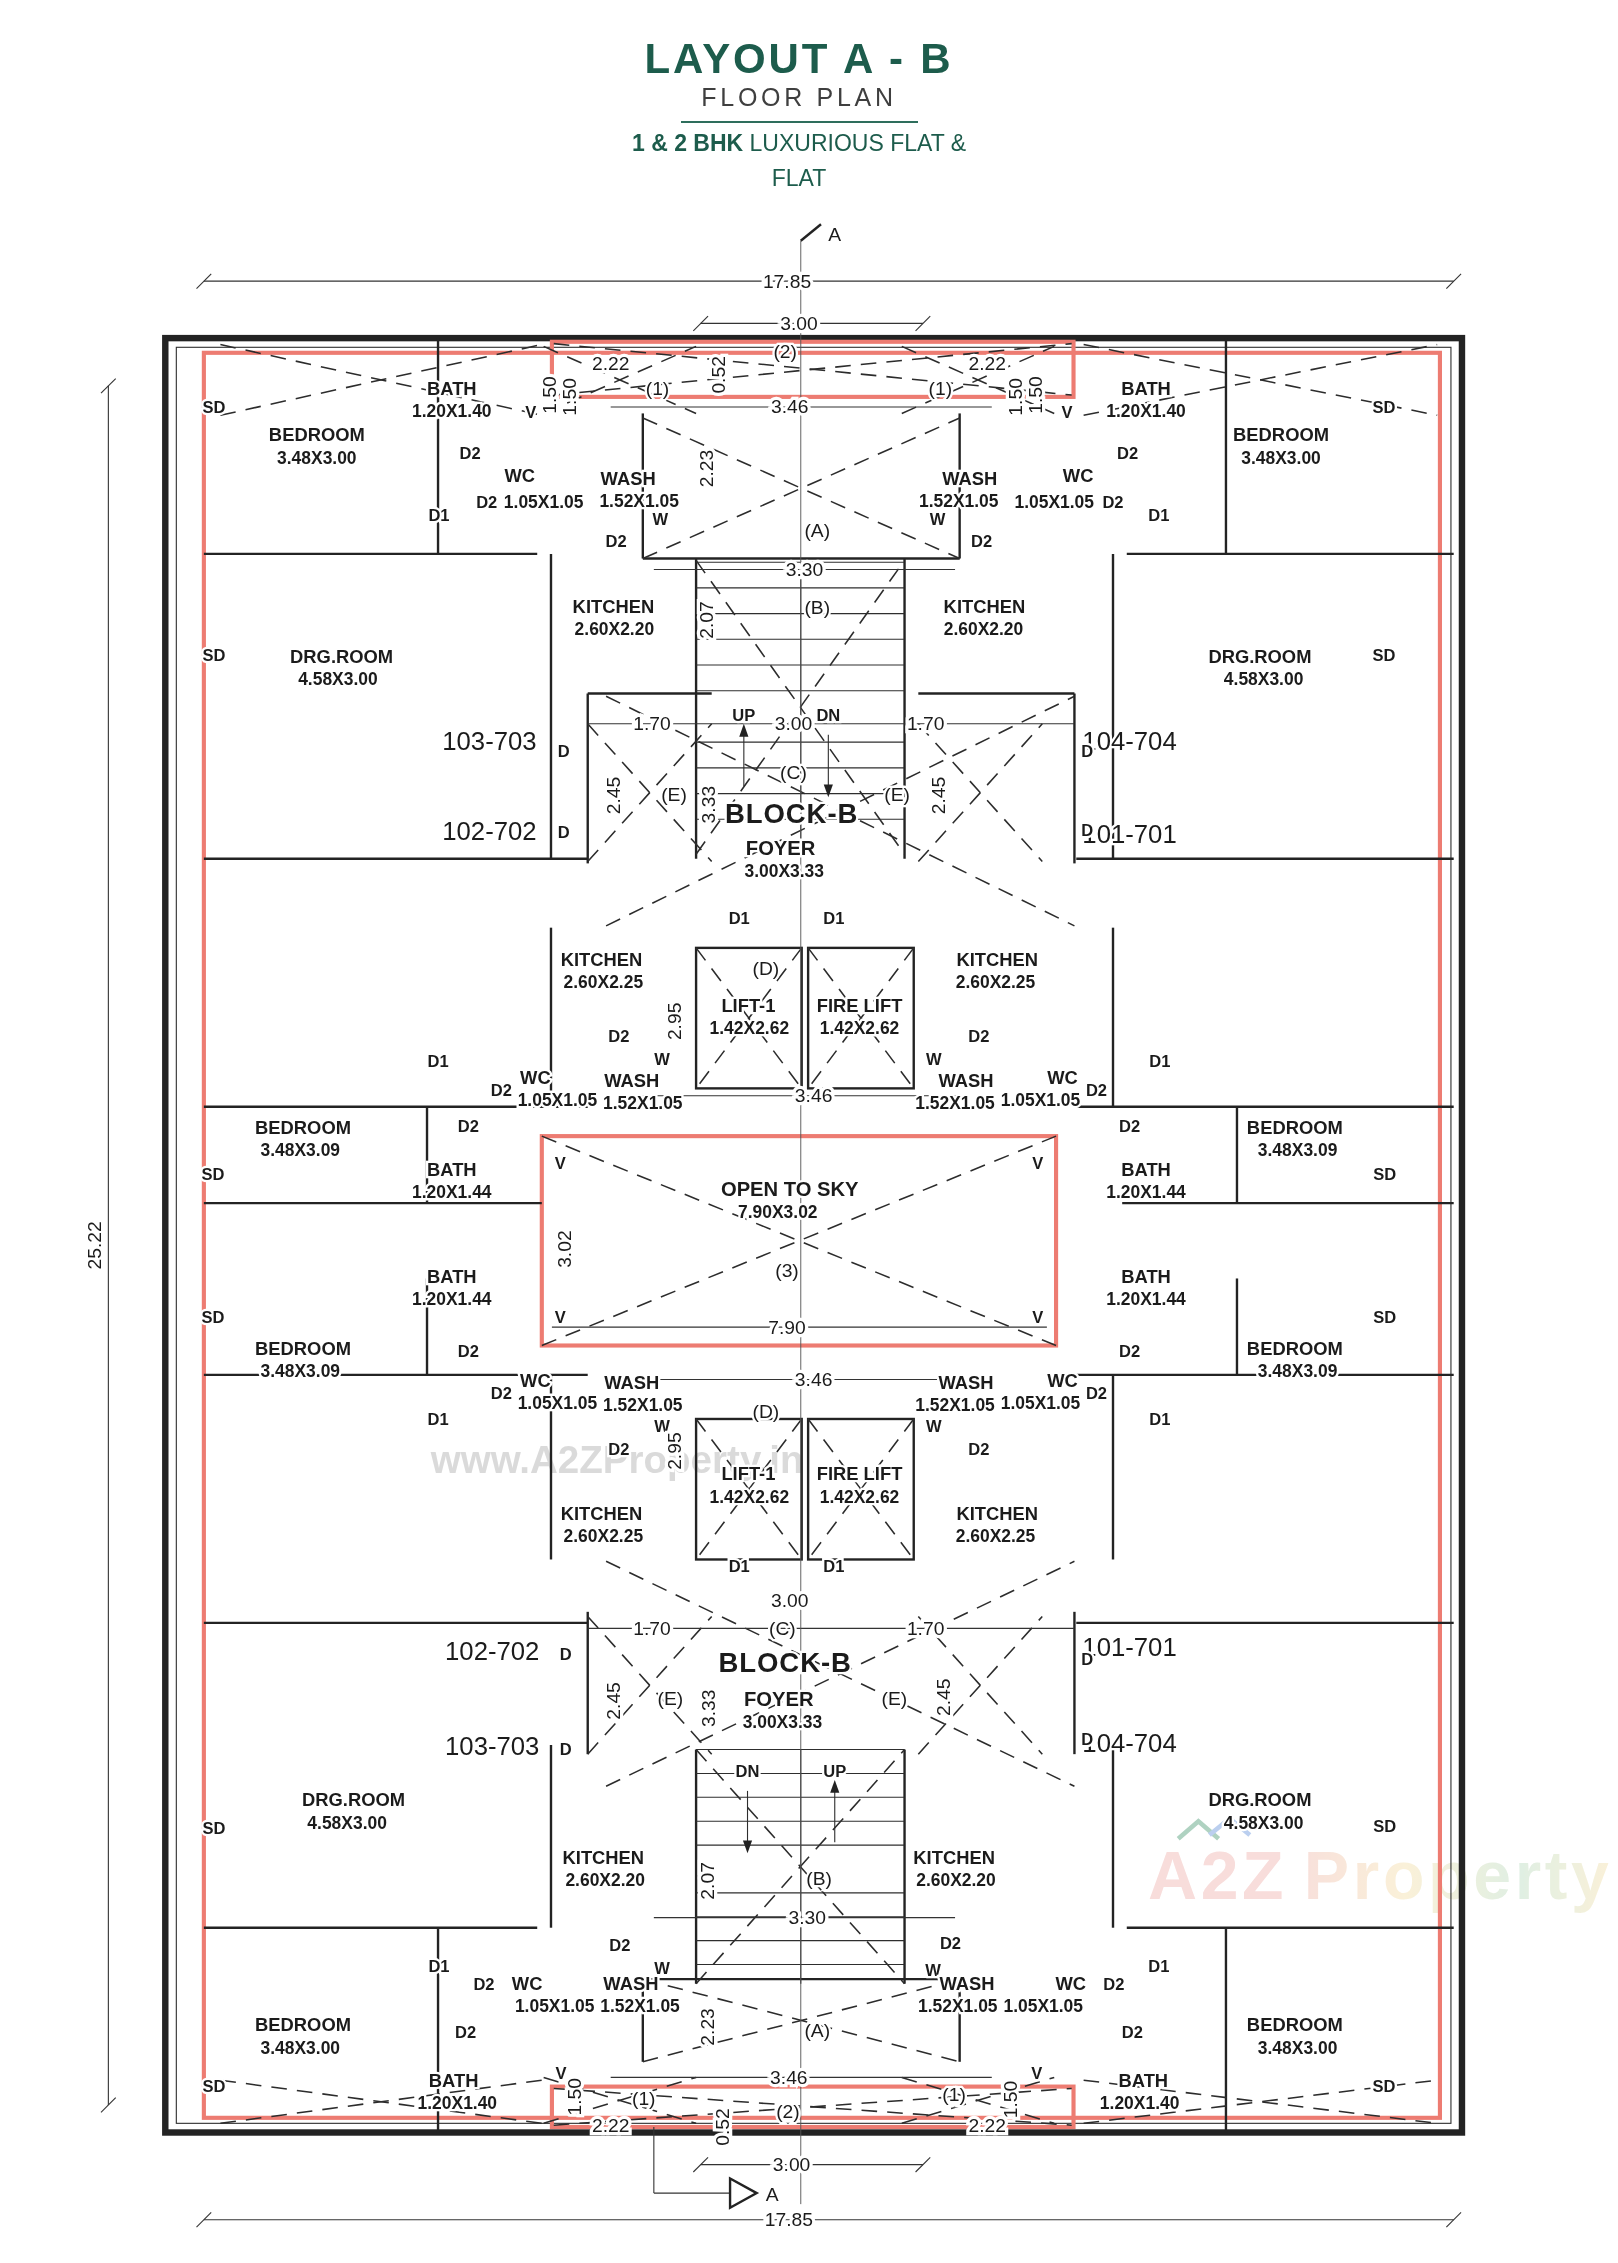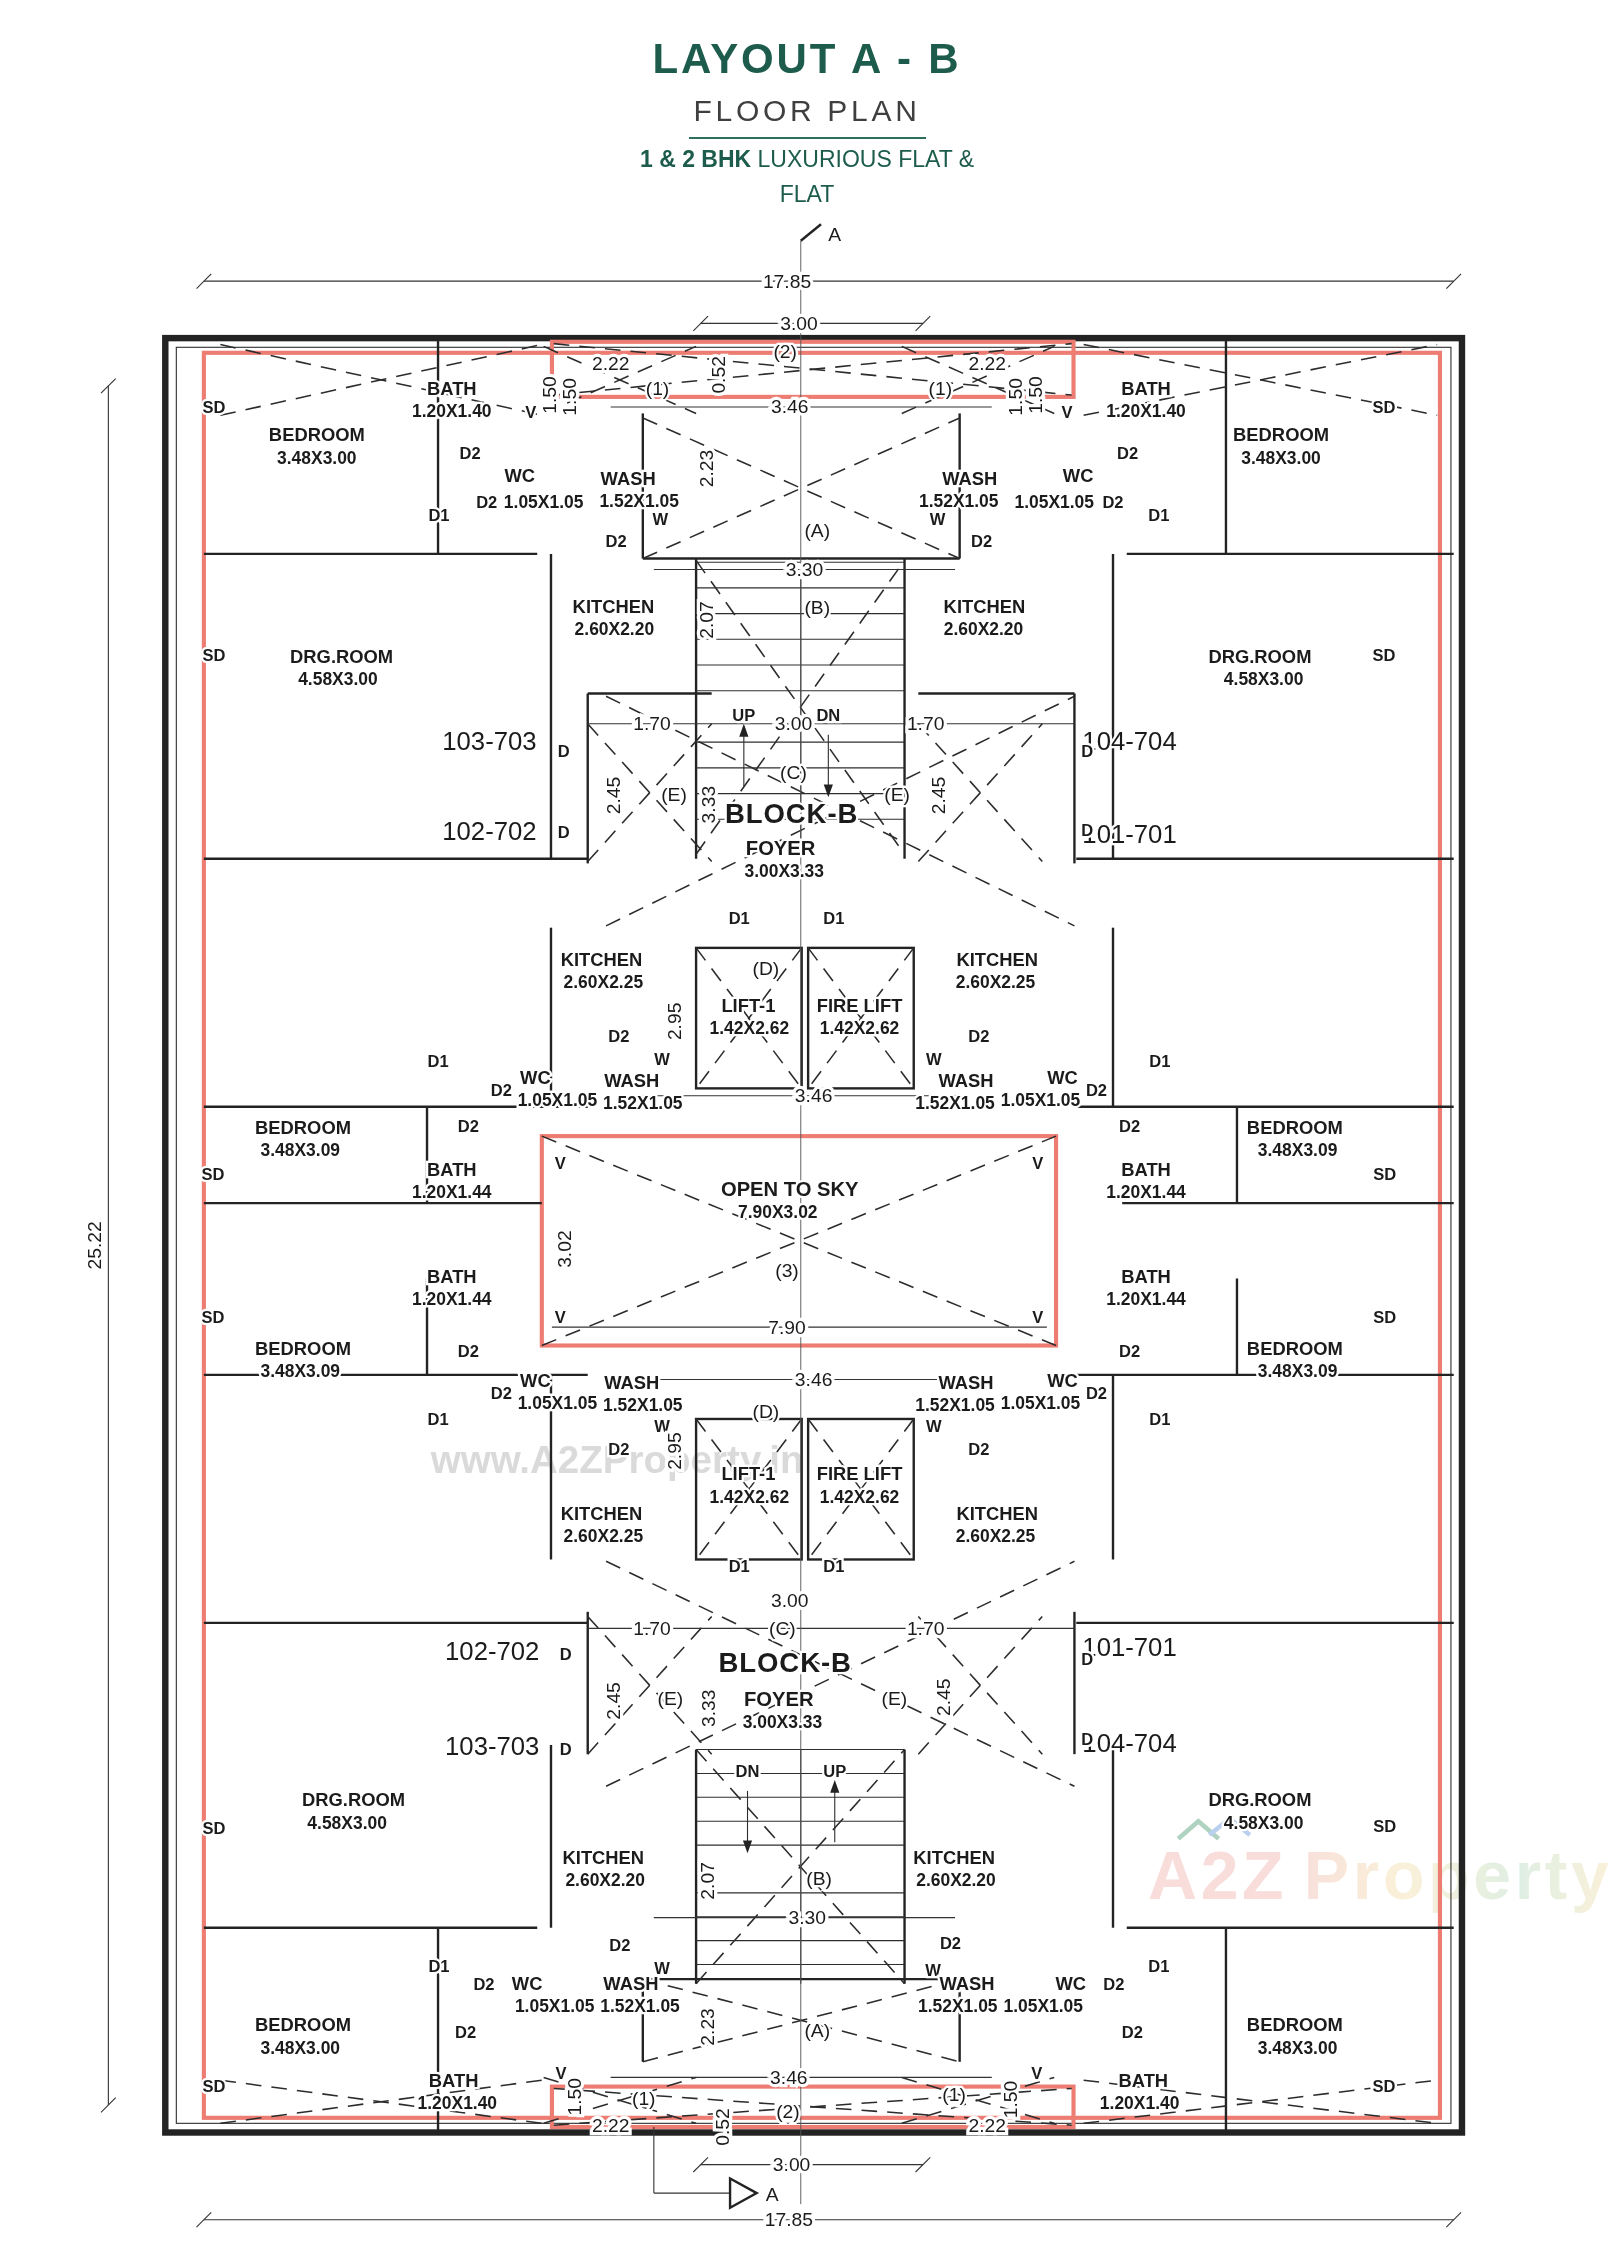--- a/index.html
+++ b/index.html
@@ -1,19 +1,19 @@
 <!DOCTYPE html>
 <html style="font-size:14.7px"><head>
 <meta charset="utf-8">
 <style>
   html,body{margin:0;padding:0;background:#ffffff;}
   body{width:1619px;height:2264px;position:relative;font-family:"Liberation Sans",sans-serif;}
-  .header{position:absolute;top:35px;left:0;width:1598px;text-align:center;padding-left:8px;}
+  .header{position:absolute;top:35px;left:0;width:1598px;text-align:center;}
   .title{font-size:42px;font-weight:bold;letter-spacing:2.8px;color:#1d5c4c;}
-  .subtitle{font-size:30px;letter-spacing:3.7px;color:#3f3f3f;margin-top:11px;}
+  .subtitle{font-size:25px;letter-spacing:3.7px;color:#3f3f3f;}
   .rule{width:237px;height:1.8px;background:#2e6e5c;margin:9.2px auto 7.3px auto;}
   .tagline{font-size:23px;color:#1d5c4c;}
   .tagline b{font-weight:bold;}
   .tagline2{font-size:23px;color:#1d5c4c;margin-top:7.3px;}
   svg{position:absolute;top:0;left:0;}
   svg text{font-family:"Liberation Sans",sans-serif;fill:#1b1b1b;text-anchor:middle;paint-order:stroke;stroke:#ffffff;stroke-width:5px;}
   .rm{font-size:20px;font-weight:bold;}
   .sz{font-size:19px;font-weight:bold;}
   .lb{font-size:18px;font-weight:bold;}
   .dm{font-size:21px;stroke-width:7px;}

